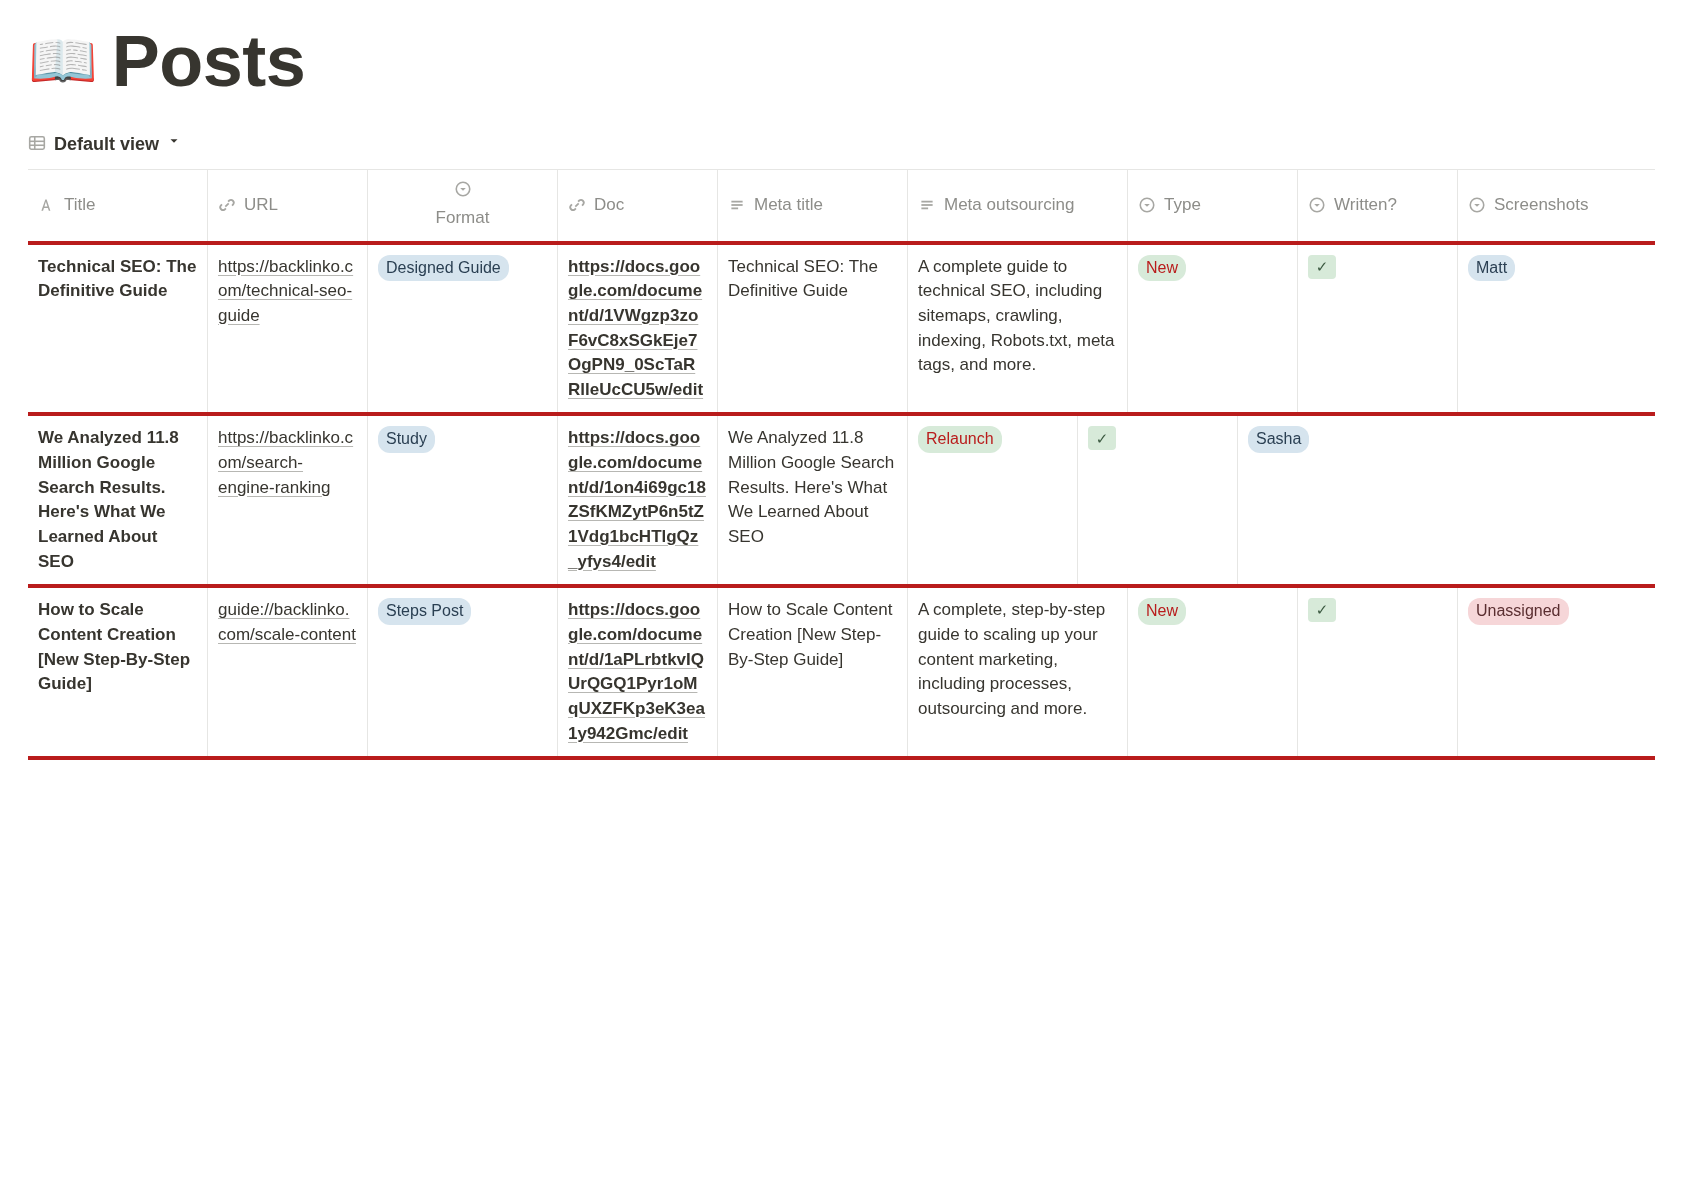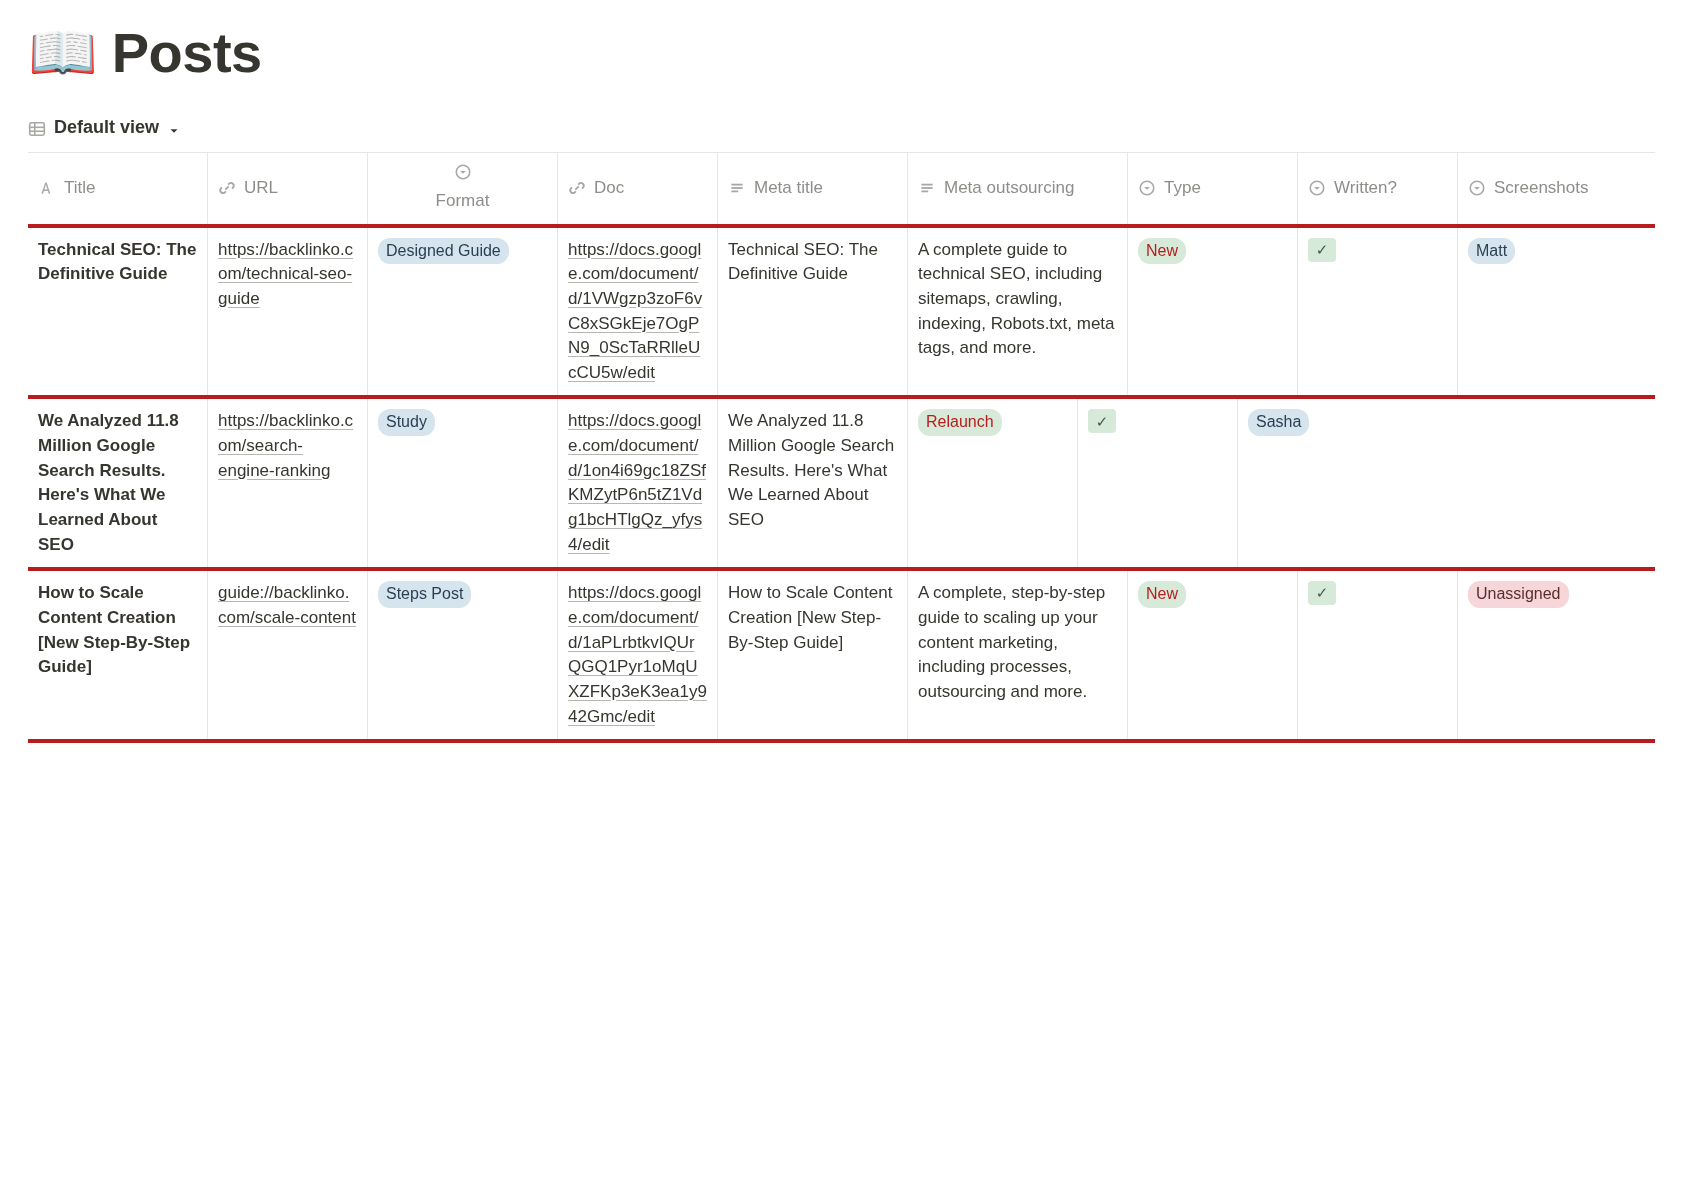--- a/index.html
+++ b/index.html
@@ -18,27 +18,27 @@
     display: flex;
     align-items: center;
     gap: 14px;
     margin-bottom: 28px;
   }
   .page-emoji {
     font-size: 56px;
     line-height: 1;
   }
   .page-title {
-    font-size: 56px;
+    font-size: 72px;
     font-weight: 800;
     letter-spacing: -0.5px;
   }
   .view-switcher {
     display: inline-flex;
-    align-items: flex-end;
+    align-items: flex-start;
     gap: 8px;
     padding: 4px 0;
     margin-bottom: 10px;
     cursor: pointer;
     color: #37352f;
     font-weight: 600;
     font-size: 18px;
   }
   .table-icon svg, .chevron-icon svg { display: block; }
   .chevron-icon { color: #37352f; }
@@ -65,21 +65,21 @@
     line-height: 1.45;
     word-break: break-word;
     overflow-wrap: anywhere;
     flex-shrink: 0;
   }
   .cell:last-child { border-right: none; }
   .col-title  { width: 180px; font-weight: 600; }
   .header-row .col-title { font-weight: 500; }
   .col-url    { width: 160px; }
   .col-format { width: 190px; flex-direction: column; }
-  .col-doc    { width: 160px; }
+  .col-doc    { width: 160px; font-weight: bold; }
   .col-meta-title { width: 190px; }
   .col-meta-desc  { width: 220px; }
   .col-type   { width: 170px; }
   .col-written{ width: 160px; }
   .col-screens{ width: 190px; }
 
   .url-text {
     text-decoration: underline;
     text-decoration-color: #b7b7b3;
     text-underline-offset: 3px;

